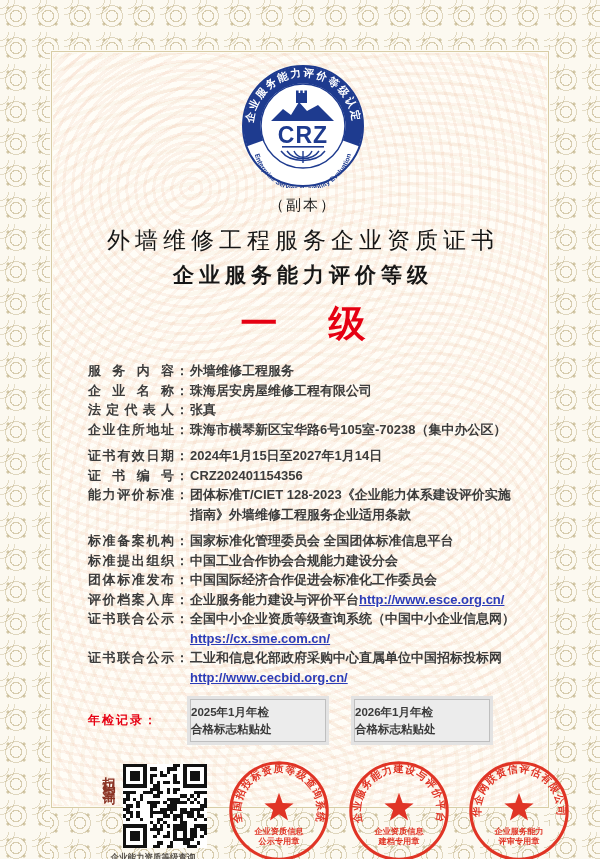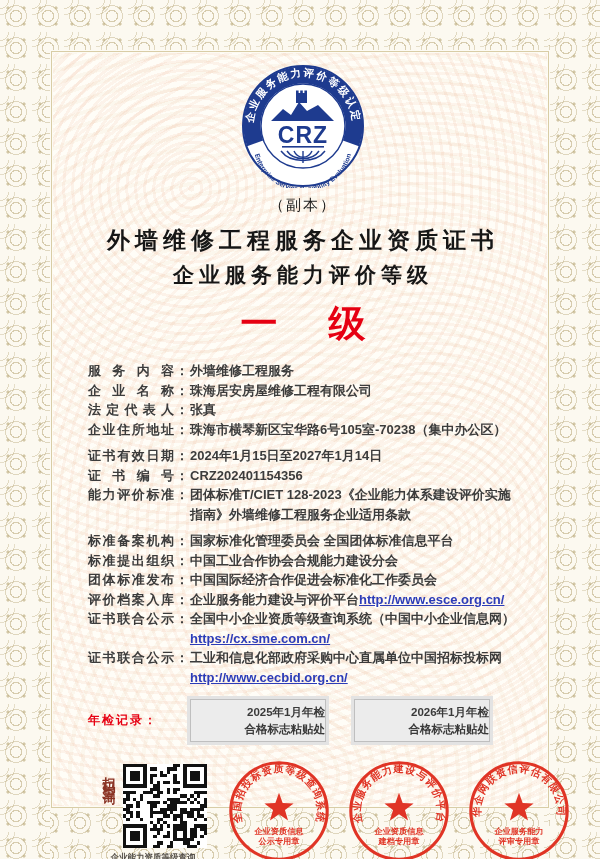--- a/index.html
+++ b/index.html
@@ -24,35 +24,35 @@
   .guilloche{position:absolute;inset:53px;
     background-color:#fffdf7;
     background-image:
       repeating-radial-gradient(circle at 28% 18%, rgba(231,148,108,.10) 0 3px, rgba(231,148,108,0) 3px 9px),
       repeating-radial-gradient(circle at 76% 64%, rgba(231,148,108,.09) 0 3px, rgba(231,148,108,0) 3px 10px),
       repeating-radial-gradient(circle at 50% 96%, rgba(214,178,120,.08) 0 4px, rgba(214,178,120,0) 4px 12px);}
   
   .content{position:absolute;inset:52px;padding:8px 30px 0 36px;box-sizing:border-box;}
   .logo-wrap{text-align:center;margin-top:4px;}
   .copy-label{text-align:center;font-size:15px;font-weight:400;color:#1c1c1c;letter-spacing:2px;margin-top:4px;}
-  .title1{text-align:center;font-size:23px;font-weight:700;color:#161616;letter-spacing:5px;margin-top:10px;}
+  .title1{text-align:center;font-size:23px;font-weight:400;color:#161616;letter-spacing:5px;margin-top:10px;}
   .title2{text-align:center;font-size:21px;font-weight:800;color:#161616;letter-spacing:5px;margin-top:5px;}
   .grade{text-align:center;font-size:37px;font-weight:800;color:#e60012;letter-spacing:.55em;text-indent:.55em;margin-top:10px;}
   .fields{margin-top:12px;color:#3c3c3c;}
   .grp{margin-top:7px;}
   .row{display:flex;font-size:13px;line-height:1.5;font-weight:700;color:#3c3c3c;}
   .row .lbl{width:86px;flex:none;text-align:justify;text-align-last:justify;}
   .row .colon{width:16px;flex:none;text-align:center;}
   .row .val{flex:1;}
   .row a{color:#2c3cb8;text-decoration:underline;font-weight:700;}
   .row .linkline{display:block;}
   
   .annual{display:flex;align-items:center;margin-top:12px;}
   .annual .ann-label{font-size:12px;font-weight:800;color:#e60012;letter-spacing:2px;width:102px;flex:none;}
-  .ann-box{width:138px;padding:4px 0;text-align:right;font-size:11.5px;font-weight:700;color:#3a3a3a;
+  .ann-box{width:138px;padding:4px 0;text-align:left;font-size:11.5px;font-weight:700;color:#3a3a3a;
     background:#ececec;border:1px solid #bfbfbf;outline:3px solid #e3e3e3;margin-right:28px;line-height:1.45;}
   
   .bottom{position:relative;height:140px;margin-top:16px;}
   .qr-block{position:absolute;left:2px;top:6px;width:126px;text-align:center;}
   .qr-row{display:flex;justify-content:center;align-items:flex-start;}
   .qr-side{writing-mode:vertical-rl;font-size:13px;font-weight:800;color:#8a3324;letter-spacing:5px;margin-right:5px;margin-top:2px;}
   .qr-cap{font-size:8.5px;color:#55504a;font-weight:700;line-height:1.5;margin-top:3px;}
   .seal-block{position:absolute;top:0;width:130px;text-align:center;}
   .seal-1{left:126px;} .seal-2{left:246px;} .seal-3{left:366px;}
   svg text{font-family:"Liberation Sans","DejaVu Sans",sans-serif;}

